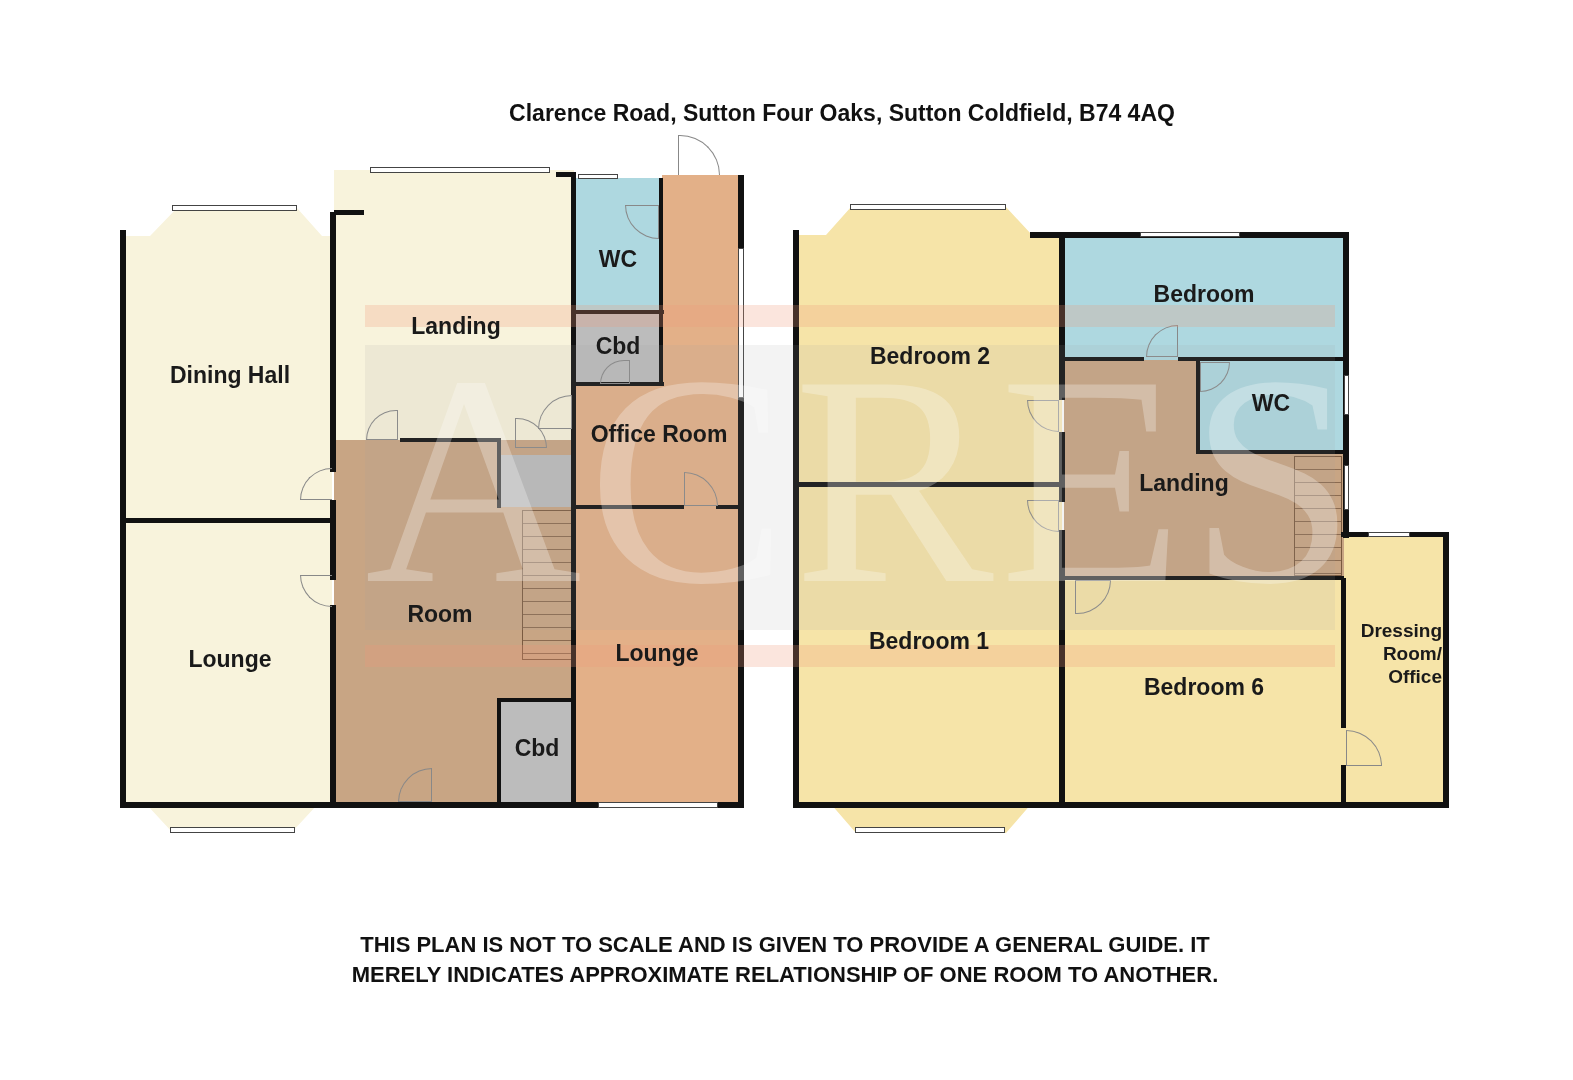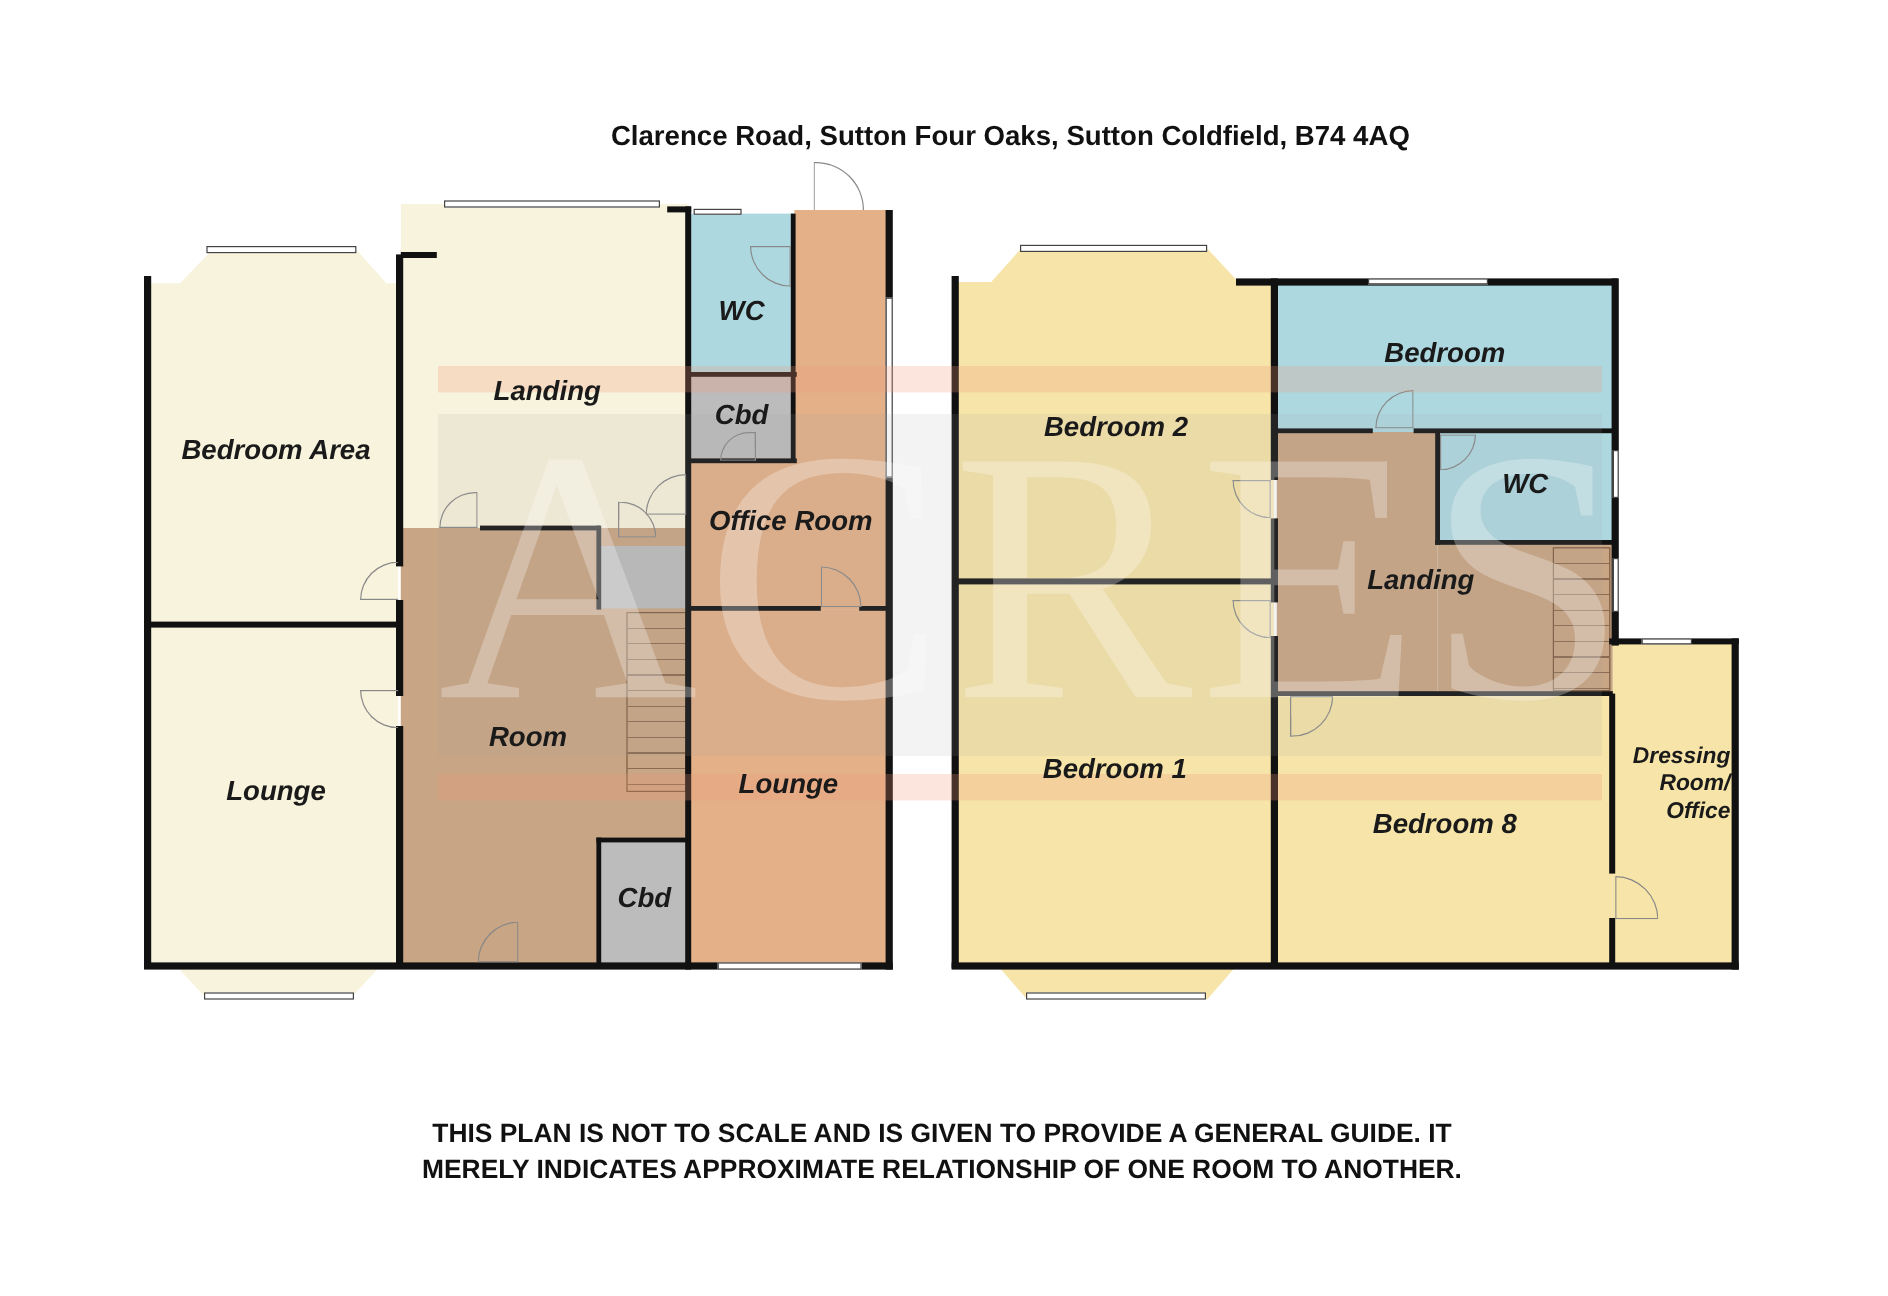--- a/index.html
+++ b/index.html
@@ -1,21 +1,21 @@
 <!DOCTYPE html>
 <html><head>
 <meta charset="utf-8">
 <style>
   html, body { margin:0; padding:0; background:#ffffff; }
   body { width:1573px; height:1080px; position:relative; overflow:hidden; font-family:"Liberation Sans", sans-serif; }
   .title { position:absolute; left:0; top:100px; width:1684px; text-align:center; font-size:23px; font-weight:bold; color:#111; }
   .room { position:absolute; box-sizing:border-box; }
   .wall { position:absolute; background:#111; }
   .win { position:absolute; background:#fff; border:1px solid #444; box-sizing:border-box; }
-  .label { position:absolute; font-weight:bold; color:#1a1a1a; font-size:23px; text-align:center; transform:translate(-50%,-50%); white-space:nowrap;font-style:italic; }
+  .label { position:absolute; font-weight:bold; color:#1a1a1a; font-size:23px; text-align:center; transform:translate(-50%,-50%); white-space:nowrap; }
   .label.small { font-size:19px; line-height:23px; white-space:normal;text-align:right; }
   .door { position:absolute; border:1px solid #888; box-sizing:border-box; }
   .stairs { position:absolute; box-sizing:border-box; border:1px solid #7a5a40;
     background:repeating-linear-gradient(to bottom, transparent 0, transparent 12px, #8a6a50 12px, #8a6a50 13px); }
   .wm-band { position:absolute; pointer-events:none; }
   .wm-text { position:absolute; left:365px; top:330px; width:970px; text-align:center; font-family:"Liberation Serif", serif; font-size:300px; line-height:300px; color:rgba(255,255,255,0.28); letter-spacing:6px; pointer-events:none; }
   .disclaimer { position:absolute; left:340px; top:930px; width:890px; text-align:center; font-size:22px; font-weight:bold; line-height:30px; color:#111; }
 </style>
 </head>
 <body>
@@ -131,31 +131,31 @@
   <div class="door" style="left:1200px;top:362px;width:30px;height:30px;border-radius:0 0 30px 0;"></div>
   <div class="door" style="left:1075px;top:580px;width:36px;height:34px;border-radius:0 0 34px 0;"></div>
   <div class="door" style="left:1346px;top:730px;width:36px;height:36px;border-radius:0 36px 0 0;"></div>
 </div>
 
 <div class="wm-band" style="left:365px;top:305px;width:970px;height:22px;background:rgba(240,150,120,0.25);"></div>
 <div class="wm-band" style="left:365px;top:345px;width:970px;height:285px;background:rgba(160,160,160,0.13);"></div>
 <div class="wm-band" style="left:365px;top:645px;width:970px;height:22px;background:rgba(240,150,120,0.25);"></div>
 <div class="wm-text">ACRES</div>
 
-<div class="label" style="left:230px;top:375px;">Bedroom Area</div>
+<div class="label" style="left:230px;top:375px;">Dining Hall</div>
 <div class="label" style="left:456px;top:326px;">Landing</div>
 <div class="label" style="left:618px;top:259px;">WC</div>
 <div class="label" style="left:618px;top:346px;">Cbd</div>
 <div class="label" style="left:659px;top:434px;">Office Room</div>
 <div class="label" style="left:440px;top:614px;">Room</div>
 <div class="label" style="left:230px;top:659px;text-align:center;">Lounge</div>
 <div class="label" style="left:657px;top:653px;">Lounge</div>
 <div class="label" style="left:537px;top:748px;">Cbd</div>
 
 <div class="label" style="left:930px;top:356px;">Bedroom 2</div>
 <div class="label" style="left:1204px;top:294px;">Bedroom</div>
 <div class="label" style="left:1271px;top:403px;">WC</div>
 <div class="label" style="left:1184px;top:483px;">Landing</div>
 <div class="label" style="left:929px;top:641px;">Bedroom 1</div>
-<div class="label" style="left:1204px;top:687px;">Bedroom 8</div>
+<div class="label" style="left:1204px;top:687px;">Bedroom 6</div>
 <div class="label small" style="left:1394px;top:653px;width:96px;">Dressing Room/ Office</div>
 
 <div class="disclaimer">THIS PLAN IS NOT TO SCALE AND IS GIVEN TO PROVIDE A GENERAL GUIDE. IT MERELY INDICATES APPROXIMATE RELATIONSHIP OF ONE ROOM TO ANOTHER.</div>
 
 </body></html>

